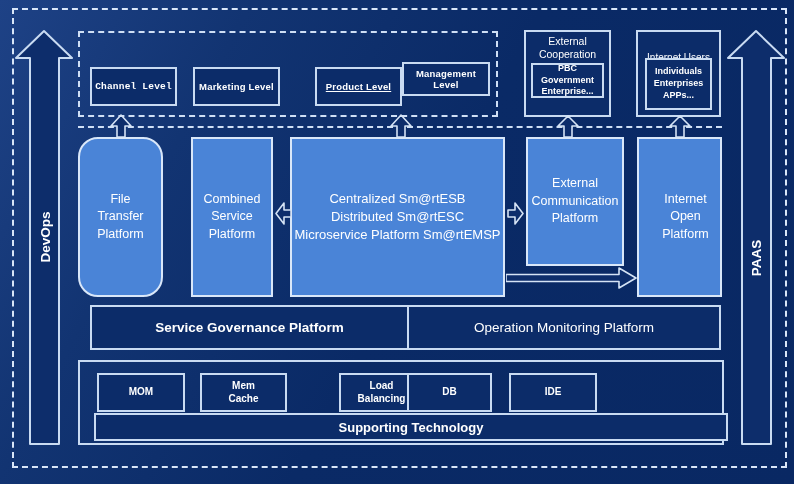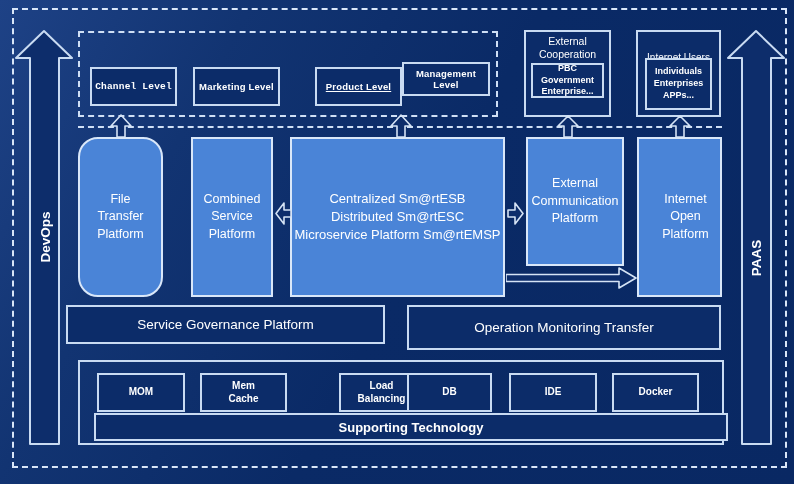--- a/index.html
+++ b/index.html
@@ -114,35 +114,34 @@
     <polygon points="16,8 9,8 9,1 1,11.5 9,22 9,15 16,15" fill="#0d2d6b" stroke="#d5e3f5" stroke-width="1.6" stroke-linejoin="round"></polygon>
   </svg>
   <svg class="abs" style="left:507px;top:202px;" width="17" height="23" viewBox="0 0 17 23">
     <polygon points="1,8 8,8 8,1 16,11.5 8,22 8,15 1,15" fill="#0d2d6b" stroke="#d5e3f5" stroke-width="1.6" stroke-linejoin="round"></polygon>
   </svg>
 
   <svg class="abs" style="left:506px;top:267px;" width="132" height="22" viewBox="0 0 132 22">
     <path d="M0,7.5 H113 V1 L130,11 L113,21 V14.5 H0 Z" fill="#0d2d6b" stroke="#d5e3f5" stroke-width="1.6" stroke-linejoin="round"></path>
   </svg>
 
-  <div class="abs darkbox gov-label" style="left:66px;top:305px;width:319px;height:39px;">
+  <div class="abs darkbox gov-label" style="left:90px;top:305px;width:319px;height:45px;font-weight:bold;">
     <span>Service Governance Platform</span>
   </div>
   <div class="abs darkbox gov-label" style="left:407px;top:305px;width:314px;height:45px;">
-    <span>Operation Monitoring Transfer</span>
+    <span>Operation Monitoring Platform</span>
   </div>
 
   <div class="abs" style="left:78px;top:360px;width:646px;height:85px;border:2px solid #c9dbf2;"></div>
 
   <div class="abs darkbox tech-label preline" style="left:97px;top:373px;width:88px;height:39px;">MOM</div>
   <div class="abs darkbox tech-label preline" style="left:200px;top:373px;width:87px;height:39px;">Mem
 Cache</div>
   <div class="abs darkbox tech-label preline" style="left:303px;top:373px;width:85px;height:39px;margin-left:36px;">Load
 Balancing</div>
   <div class="abs darkbox tech-label preline" style="left:407px;top:373px;width:85px;height:39px;">DB</div>
   <div class="abs darkbox tech-label preline" style="left:509px;top:373px;width:88px;height:39px;">IDE</div>
-  <div class="abs darkbox tech-label preline" style="left:612px;top:373px;width:87px;height:39px;">Docker</div>
 
   <div class="abs darkbox bar-label" style="left:94px;top:413px;width:634px;height:28px;">
     <span>Supporting Technology</span>
   </div>
 
 </div>
 
 </body></html>

